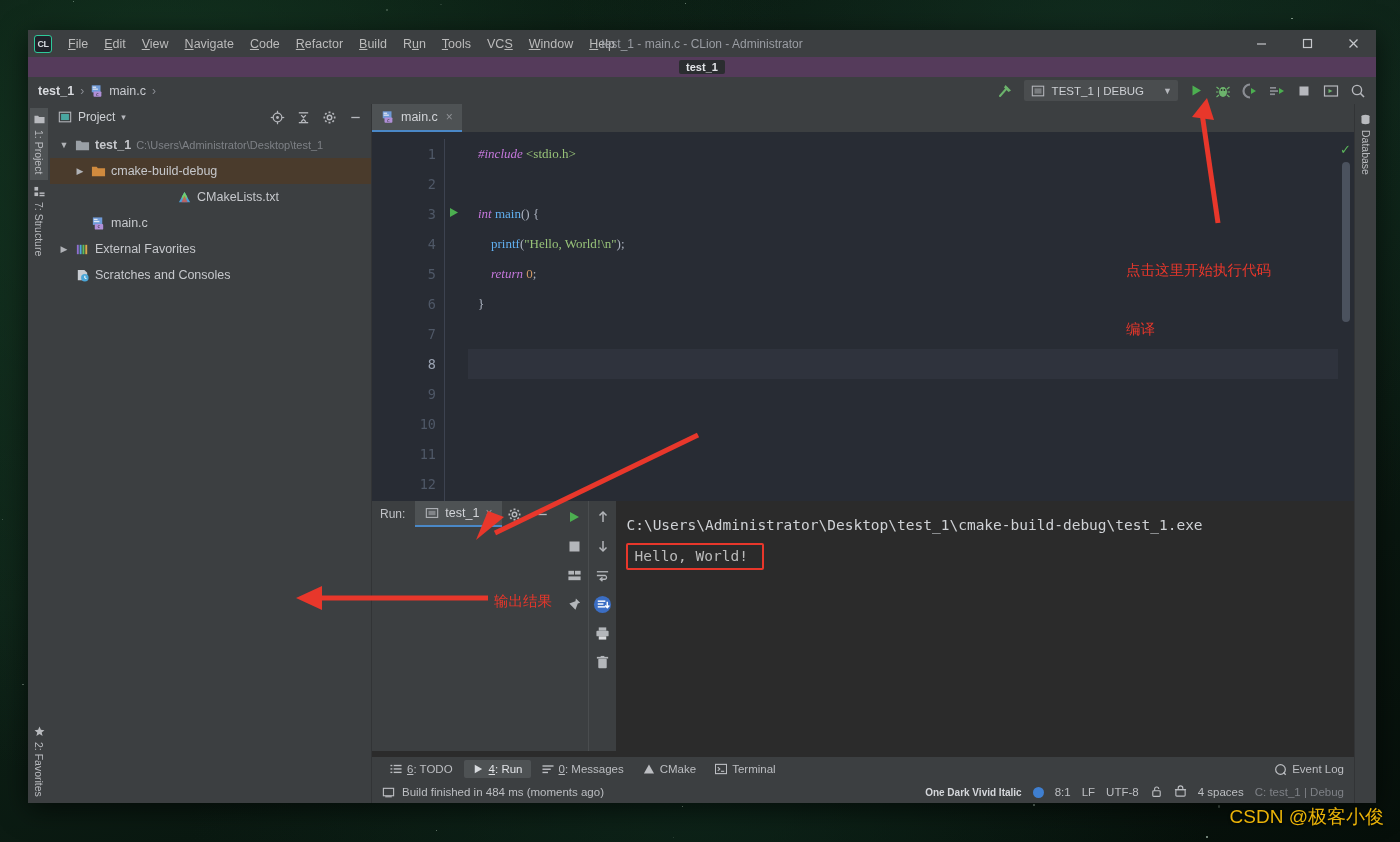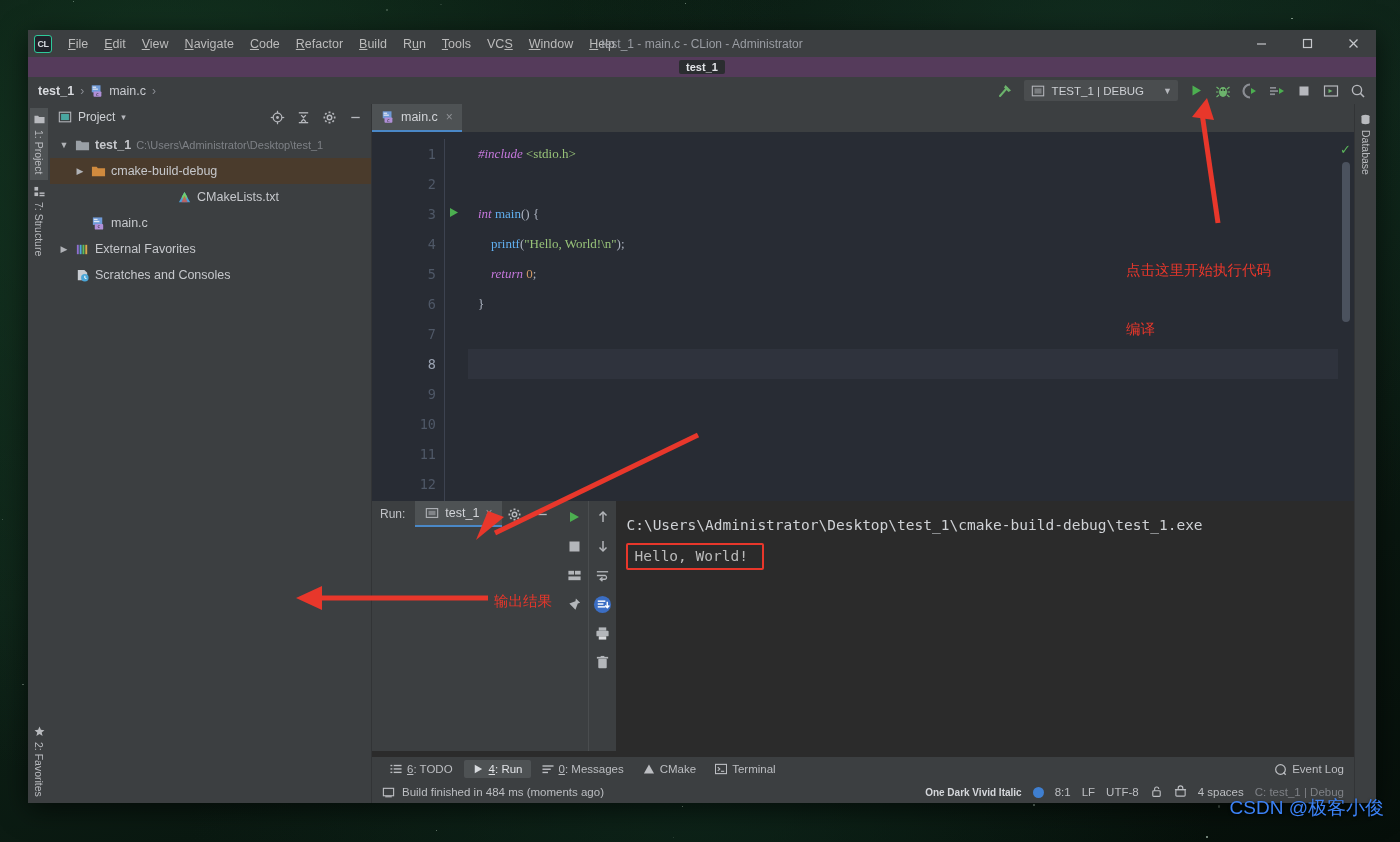--- a/index.html
+++ b/index.html
@@ -186,21 +186,21 @@
   .statusbar { height:22px; background:#3c3f41; display:flex; align-items:center; padding:0 10px; gap:7px; flex:none; font-size:11.5px; color:#bcbec2; }
   .statusbar .sright { margin-left:auto; display:flex; align-items:center; gap:11px; }
   .scheme { font-weight:bold; color:#d5d7db; font-size:10px; }
   .bluedot { width:11px; height:11px; border-radius:50%; background:#3f7fd0; }
   .dim { color:#7e8186; }
 
   
   .anno { position:absolute; color:#e8372b; font-size:14.5px; line-height:1.35; white-space:pre; pointer-events:none; }
   .arrow-svg { position:absolute; pointer-events:none; }
   .watermark {
-    position:absolute; right:16px; bottom:21px; color:#3b82f6; font-size:19px;
+    position:absolute; right:16px; bottom:12px; color:#eab308; font-size:19px;
     text-shadow:0 1px 3px rgba(0,0,0,.8);
   }
 </style>
 </head>
 <body>
 
 <div id="stars">
     <div class="star" style="width: 0.600099px; height: 0.600099px; left: 1289.07px; top: 243.538px; opacity: 0.276331;"></div>
     <div class="star" style="width: 1.91287px; height: 1.91287px; left: 745.8px; top: 277.281px; opacity: 0.601232;"></div>
     <div class="star" style="width: 1.95913px; height: 1.95913px; left: 759.99px; top: 576.361px; opacity: 0.531549;"></div>

